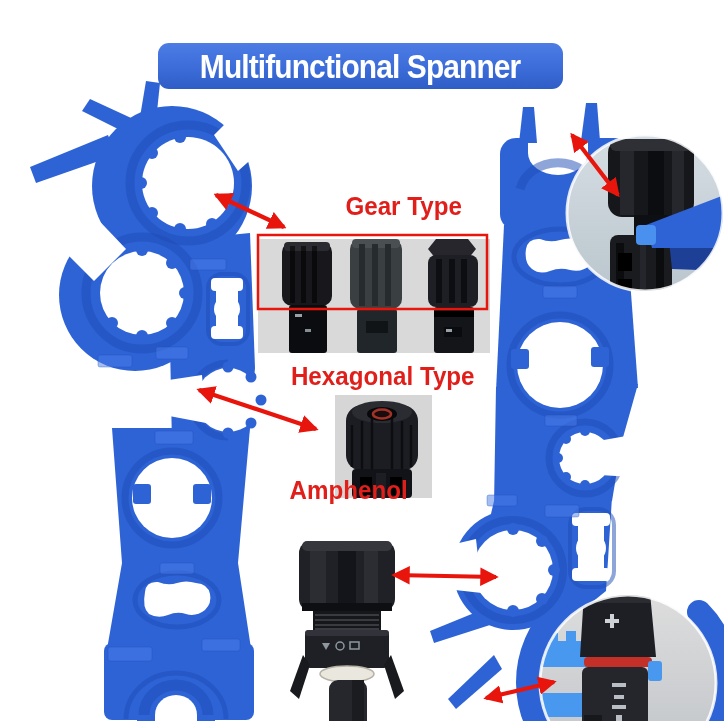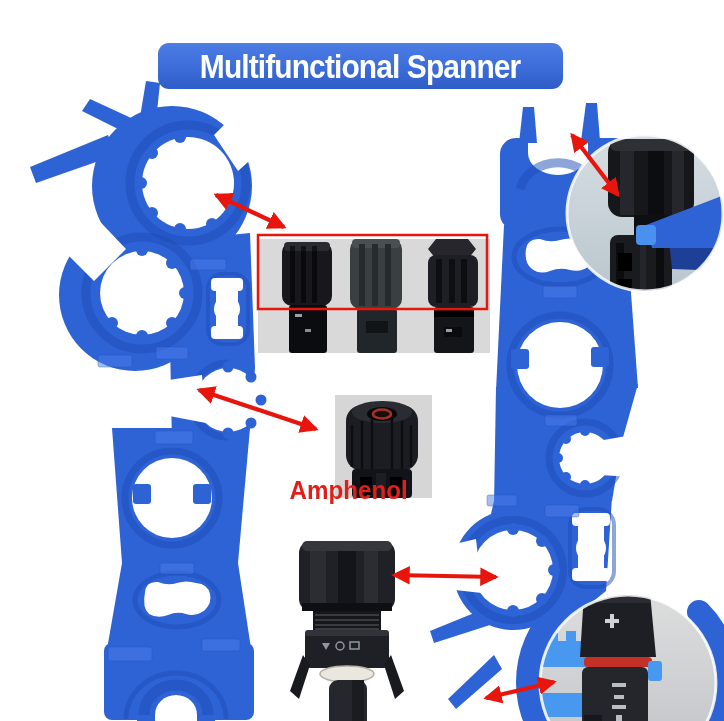--- a/index.html
+++ b/index.html
@@ -309,16 +309,22 @@
     <line class="arrow" x1="199" y1="347" x2="316" y2="386" marker-start="url(#ah)" marker-end="url(#ah)"></line>
     <line class="arrow" x1="394" y1="532" x2="496" y2="534" marker-start="url(#ah)" marker-end="url(#ah)"></line>
     <line class="arrow" x1="572" y1="92" x2="618" y2="152" marker-start="url(#ah)" marker-end="url(#ah)"></line>
     <line class="arrow" x1="486" y1="655" x2="554" y2="639" marker-start="url(#ah)" marker-end="url(#ah)"></line>
   </g>
 </svg>
 
   <div class="banner">
     <span>Multifunctional Spanner</span>
   </div>
+  <div class="lbl" id="lbl-gear">
+    <span>Gear Type</span>
+  </div>
+  <div class="lbl" id="lbl-hex">
+    <span>Hexagonal Type</span>
+  </div>
   <div class="lbl" id="lbl-amp">
     <span>Amphenol</span>
   </div>
 </div>
 
 </body></html>

